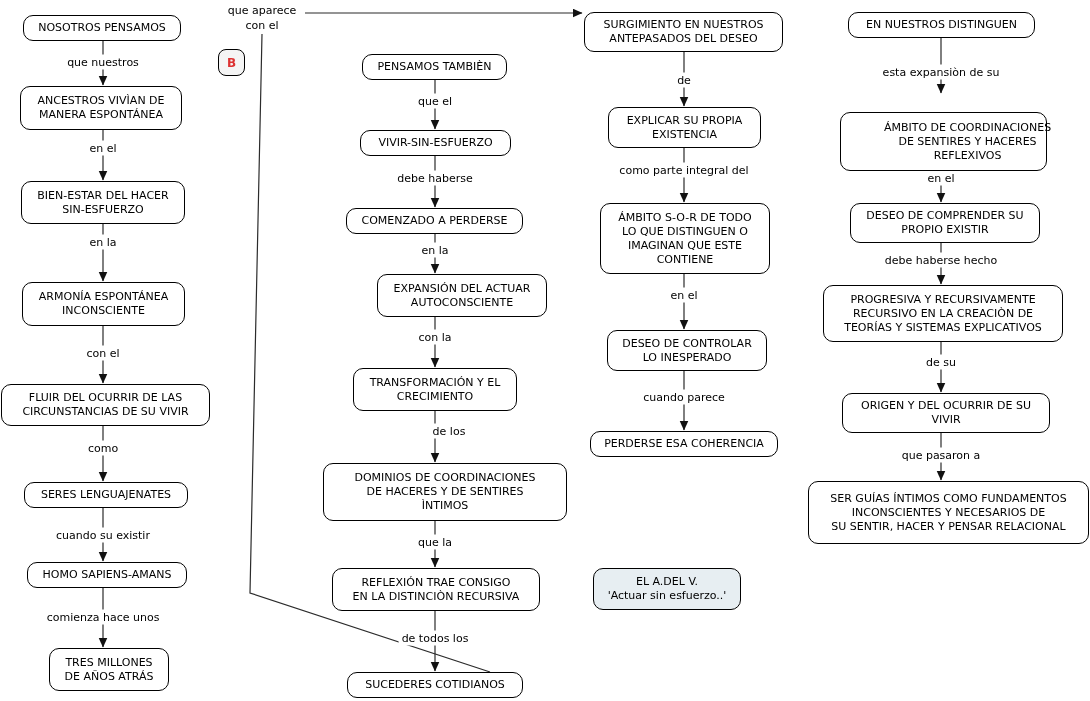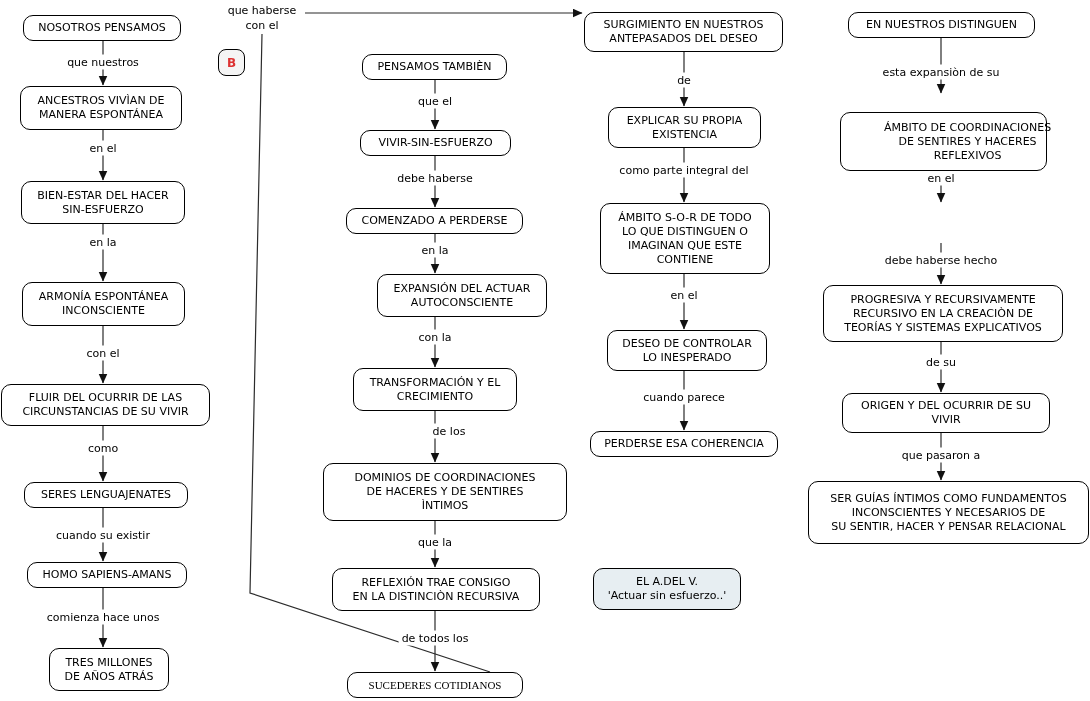--- a/index.html
+++ b/index.html
@@ -63,21 +63,21 @@
       <polyline points="262,34 250,593 490,672" fill="none" stroke="#2b2b2b" stroke-width="1.2"></polyline>
       <polyline points="305,13 582,13" fill="none" stroke="#2b2b2b" stroke-width="1.2" marker-end="url(#arrowhead)"></polyline>
     </svg>
 <div class="link-label" style="left: 103px; top: 62px;">que nuestros</div>
     <div class="link-label" style="left: 103px; top: 148px;">en el</div>
     <div class="link-label" style="left: 103px; top: 242px;">en la</div>
     <div class="link-label" style="left: 103px; top: 353px;">con el</div>
     <div class="link-label" style="left: 103px; top: 448px;">como</div>
     <div class="link-label" style="left: 103px; top: 535px;">cuando su existir</div>
     <div class="link-label" style="left: 103px; top: 617px;">comienza hace unos</div>
-    <div class="link-label" style="left: 262px; top: 18px;">que haberse
+    <div class="link-label" style="left: 262px; top: 18px;">que aparece
 con el</div>
     <div class="link-label" style="left: 435px; top: 101px;">que el</div>
     <div class="link-label" style="left: 435px; top: 178px;">debe haberse</div>
     <div class="link-label" style="left: 435px; top: 250px;">en la</div>
     <div class="link-label" style="left: 435px; top: 337px;">con la</div>
     <div class="link-label" style="left: 435px; top: 431px; margin-left: 14px;">de los</div>
     <div class="link-label" style="left: 435px; top: 542px;">que la</div>
     <div class="link-label" style="left: 435px; top: 638px;">de todos los</div>
     <div class="link-label" style="left: 684px; top: 80px;">de</div>
     <div class="link-label" style="left: 684px; top: 170px;">como parte integral del</div>
@@ -106,38 +106,40 @@
     <div class="node concept" style="left: 346px; top: 208px; width: 177px; height: 26px;">COMENZADO A PERDERSE</div>
     <div class="node concept" style="left: 350px; top: 274px; width: 170px; height: 43px; margin-left: 27px;">EXPANSIÓN DEL ACTUAR
 AUTOCONSCIENTE</div>
     <div class="node concept" style="left: 353px; top: 368px; width: 164px; height: 43px;">TRANSFORMACIÓN Y EL
 CRECIMIENTO</div>
     <div class="node concept" style="left: 323px; top: 463px; width: 244px; height: 58px;">DOMINIOS DE COORDINACIONES
 DE HACERES Y DE SENTIRES
 ÌNTIMOS</div>
     <div class="node concept" style="left: 332px; top: 568px; width: 208px; height: 43px;">REFLEXIÓN TRAE CONSIGO
 EN LA DISTINCIÒN RECURSIVA</div>
-    <div class="node concept" style="left: 347px; top: 672px; width: 176px; height: 26px; font-family: Liberation Serif, serif;">SUCEDERES COTIDIANOS</div>
+    <div class="node concept" style="left: 347px; top: 672px; width: 176px; height: 26px;">SUCEDERES COTIDIANOS</div>
     <div class="node concept" style="left: 584px; top: 12px; width: 199px; height: 40px;">SURGIMIENTO EN NUESTROS
 ANTEPASADOS DEL DESEO</div>
     <div class="node concept" style="left: 608px; top: 107px; width: 153px; height: 41px;">EXPLICAR SU PROPIA
 EXISTENCIA</div>
     <div class="node concept" style="left: 600px; top: 203px; width: 170px; height: 71px;">ÁMBITO S-O-R DE TODO
 LO QUE DISTINGUEN O
 IMAGINAN QUE ESTE
 CONTIENE</div>
     <div class="node concept" style="left: 607px; top: 330px; width: 160px; height: 41px;">DESEO DE CONTROLAR
 LO INESPERADO</div>
     <div class="node concept" style="left: 590px; top: 431px; width: 188px; height: 26px;">PERDERSE ESA COHERENCIA</div>
     <div class="node special" style="left: 593px; top: 568px; width: 148px; height: 42px;">EL A.DEL V.
 'Actuar sin esfuerzo..'</div>
     <div class="node concept" style="left: 848px; top: 12px; width: 187px; height: 26px;">EN NUESTROS DISTINGUEN</div>
     <div class="node concept" style="left: 840px; top: 112px; width: 207px; height: 59px; padding-left: 48px;">ÁMBITO DE COORDINACIONES
 DE SENTIRES Y HACERES
 REFLEXIVOS</div>
+    <div class="node concept" style="left: 850px; top: 203px; width: 190px; height: 40px;">DESEO DE COMPRENDER SU
+PROPIO EXISTIR</div>
     <div class="node concept" style="left: 823px; top: 285px; width: 240px; height: 57px;">PROGRESIVA Y RECURSIVAMENTE
 RECURSIVO EN LA CREACIÒN DE
 TEORÍAS Y SISTEMAS EXPLICATIVOS</div>
     <div class="node concept" style="left: 842px; top: 393px; width: 208px; height: 40px;">ORIGEN Y DEL OCURRIR DE SU
 VIVIR</div>
     <div class="node concept" style="left: 808px; top: 481px; width: 281px; height: 63px;">SER GUÍAS ÍNTIMOS COMO FUNDAMENTOS
 INCONSCIENTES Y NECESARIOS DE
 SU SENTIR, HACER Y PENSAR RELACIONAL</div>
     <div class="node marker" style="left: 218px; top: 49px; width: 27px; height: 27px;">B</div>
   </div>

